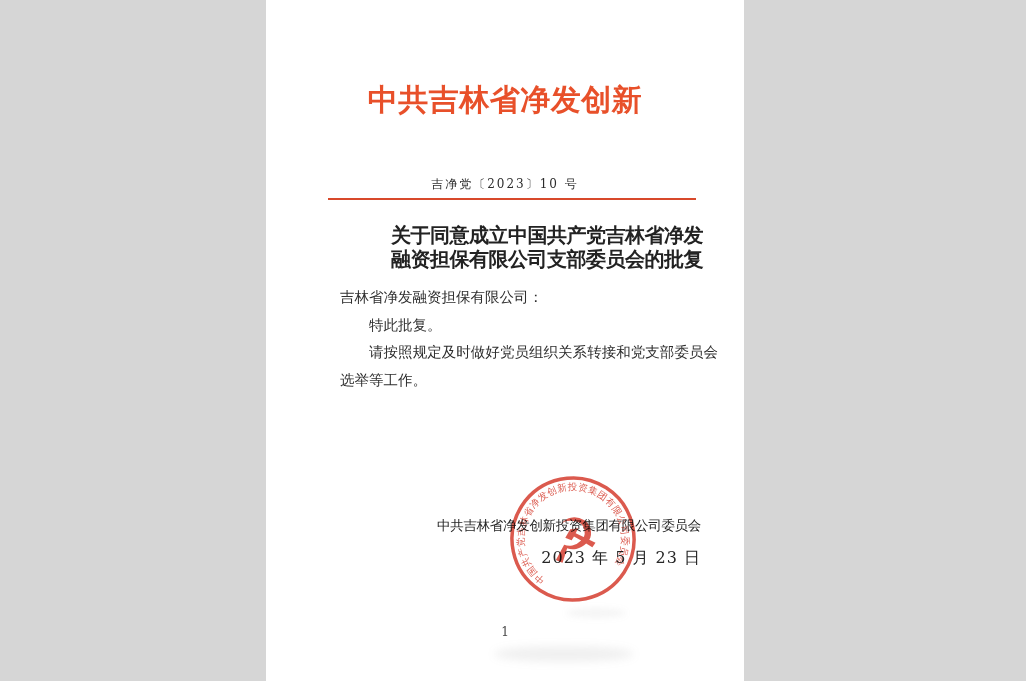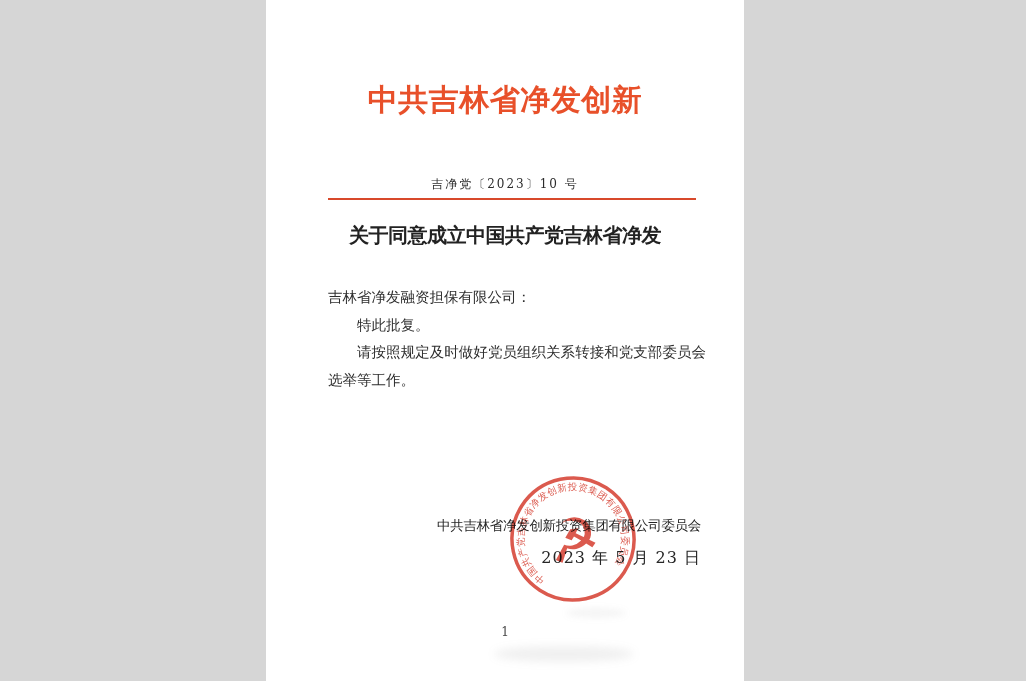--- a/index.html
+++ b/index.html
@@ -24,25 +24,25 @@
     text-align:center;font-size:12px;color:#2b2b2b;letter-spacing:2px;
   }
   .red-rule{
     position:absolute;top:198px;left:62px;width:368px;height:2px;
     background:#d8492b;
   }
   
   .doc-title{
     position:absolute;top:223px;left:0;width:100%;
     text-align:center;font-size:20px;font-weight:bold;
-    color:#222;line-height:24px;letter-spacing:-0.5px;
+    color:#222;line-height:24px;letter-spacing:-0.5px;padding-left:42px;
   }
   
   .body-text{
-    position:absolute;top:284px;left:62px;width:378px;
+    position:absolute;top:284px;left:74px;width:378px;
     font-size:14.5px;line-height:27.5px;color:#2e2e2e;
     text-align:justify;
   }
   .body-text p{margin:0;text-indent:2em;}
   .body-text .salutation{text-indent:0;}
   
   .signature-block{
     position:absolute;top:517px;left:165px;width:270px;
     text-align:right;color:#262626;
   }
@@ -80,20 +80,21 @@
     <div class="org-title">
       <div>中共吉林省净发创新</div>
     </div>
 
     <div class="doc-number">吉净党〔2023〕10 号</div>
 
     <div class="red-rule"></div>
 
     <div class="doc-title">
       <div>关于同意成立中国共产党吉林省净发</div>
+      <div>融资担保有限公司支部委员会的批复</div>
     </div>
 
     <div class="body-text">
       <p class="salutation">吉林省净发融资担保有限公司：</p>
       <p>特此批复。</p>
       <p>请按照规定及时做好党员组织关系转接和党支部委员会选举等工作。</p>
     </div>
 
     <div class="signature-block">
       <div class="committee-name">中共吉林省净发创新投资集团有限公司委员会</div>

